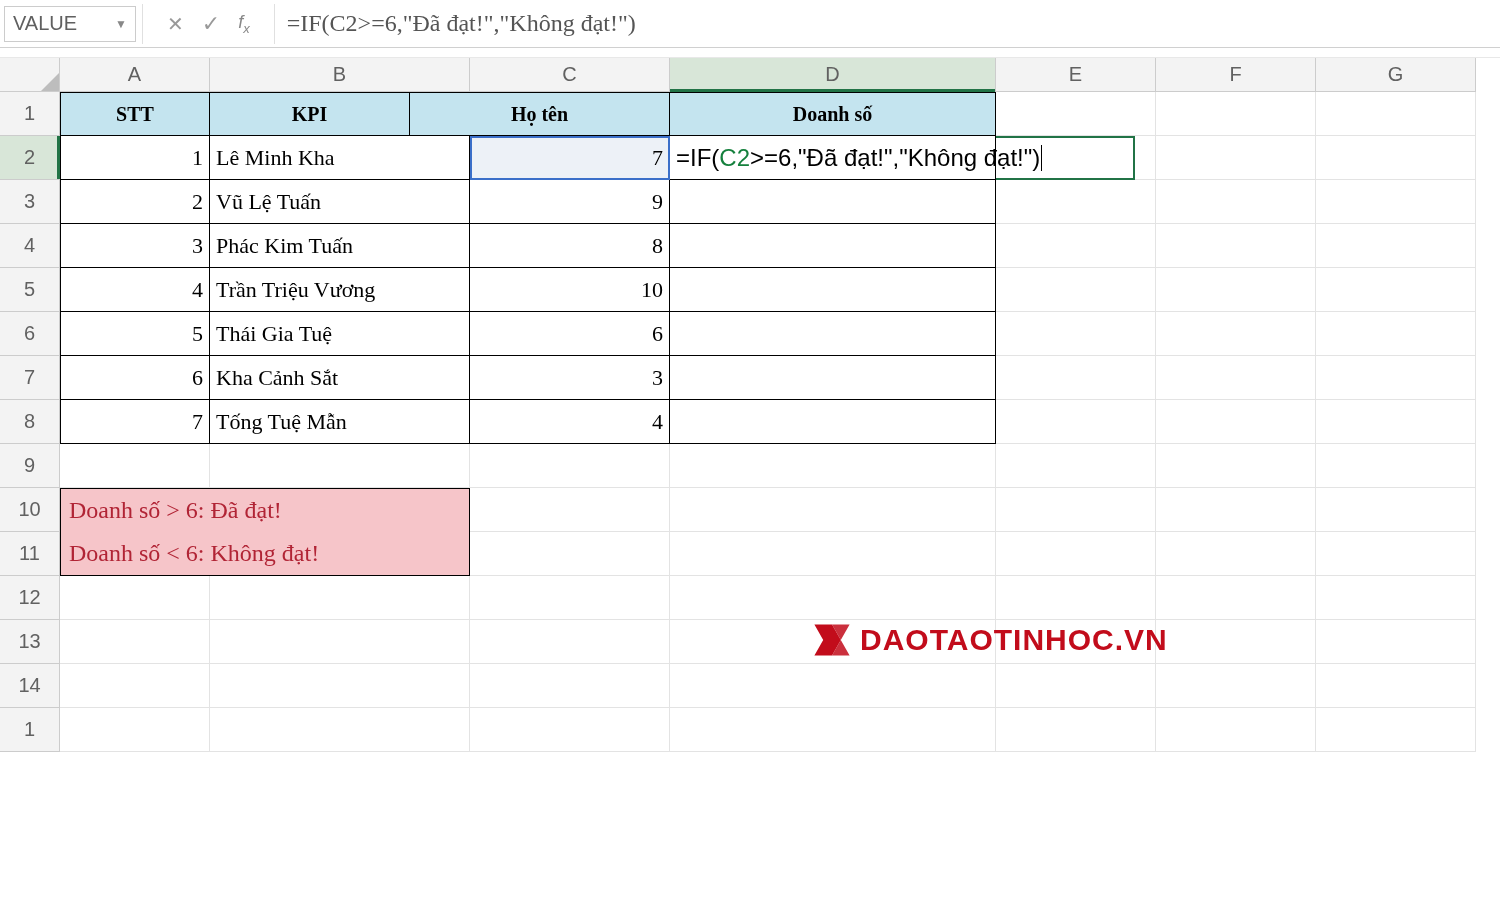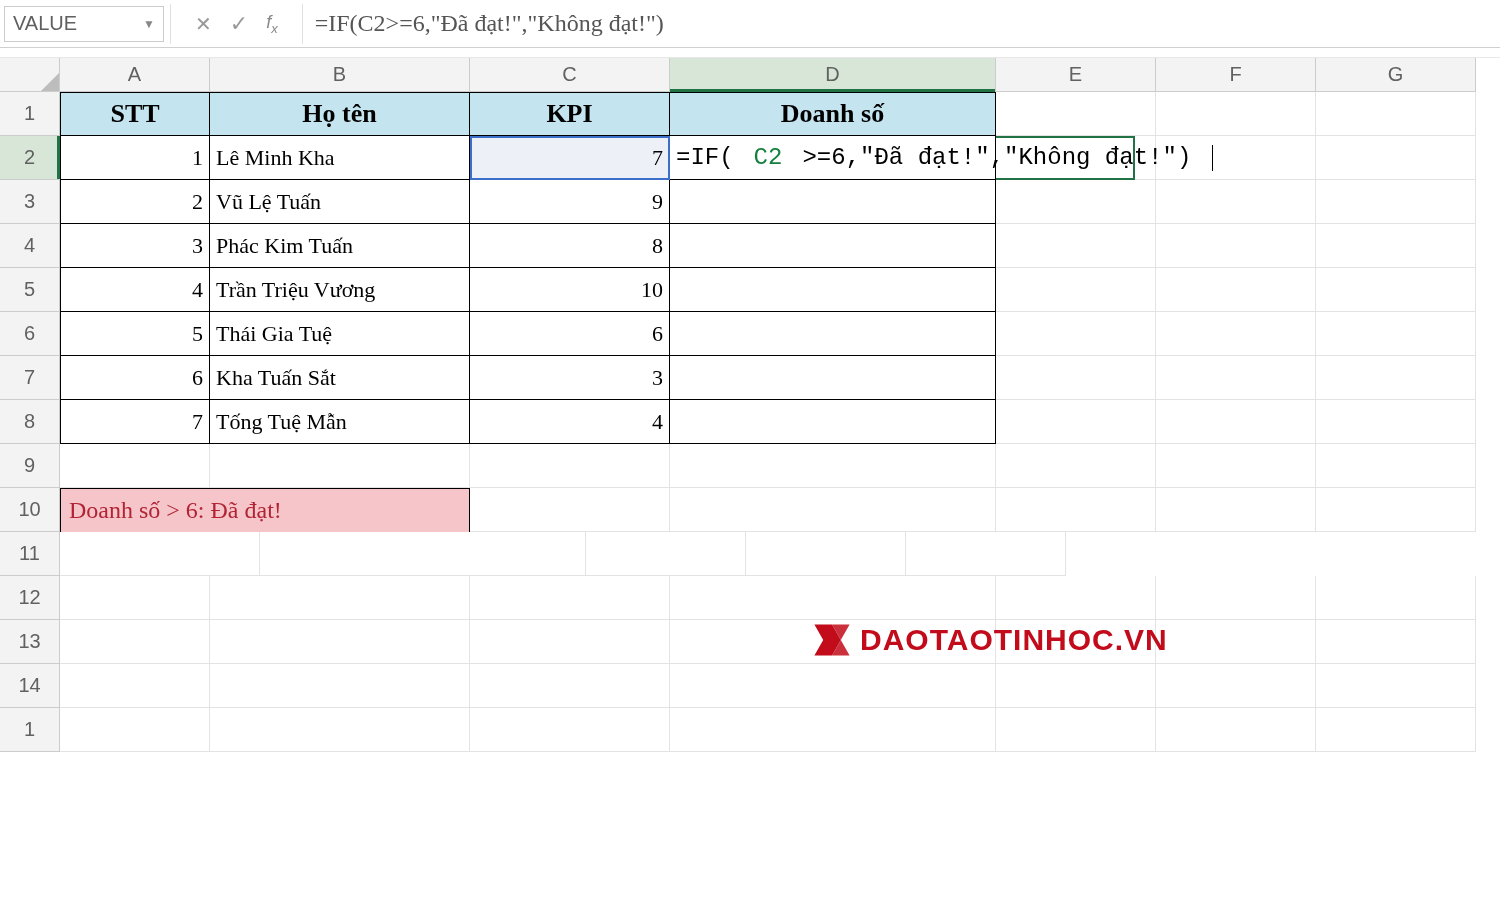--- a/index.html
+++ b/index.html
@@ -5,21 +5,21 @@
   * { box-sizing: border-box; margin: 0; padding: 0; }
   body { font-family: "Times New Roman", serif; font-size: 22px; background: #fff; color: #000; }
   
   
   .formula-bar {
     display: flex; align-items: center; height: 48px;
     border-bottom: 1px solid #d0d0d0; background: #fff;
     padding: 0 4px;
   }
   .name-box {
-    width: 160px; height: 36px; display: flex; align-items: center;
+    width: 132px; height: 36px; display: flex; align-items: center;
     justify-content: space-between; padding: 0 8px;
     border: 1px solid #ccc; font-family: Arial, sans-serif; font-size: 20px;
     color: #606060; background: #fff;
   }
   .name-box .dd { color:#888; font-size:12px; }
   .fb-icons { display:flex; align-items:center; gap:18px; padding:0 18px; color:#888; font-family: Arial,sans-serif; }
   .fb-icons span { cursor:default; }
   .fx { font-style: italic; font-size: 18px; }
   .formula-input {
     flex:1; height:36px; border:none; outline:none; font-family:"Times New Roman",serif;
@@ -55,32 +55,32 @@
     border-right:1px solid #e3e3e3; border-bottom:1px solid #e3e3e3;
     display:flex; align-items:center; padding:0 6px; height:44px; position:relative;
     background:#fff; white-space:nowrap;
   }
   .h44 { height:44px; }
   
   
   .tbl-border { border-right:1px solid #000 !important; border-bottom:1px solid #000 !important; }
   .tbl-border-top { border-top:1px solid #000; }
   .tbl-border-left { border-left:1px solid #000; }
-  .hdr { background:#c4e4ef; font-weight:bold; justify-content:center; font-size:26px; }
+  .hdr { background:#c4e4ef; font-weight:bold; justify-content:center; font-size:20px; }
   .num { justify-content:flex-end; }
   
   
   .note { background:#f6c5c9; color:#b12435; border:1px solid #000; font-size:24px; padding-left:8px; }
   .note-top { border-bottom:none !important; }
   .note-bot { border-top:none; }
   
   
   .ref-outline { position:absolute; border:2px solid #3b6fc9; pointer-events:none; }
   .active-outline { position:absolute; border:2px solid #217346; pointer-events:none; background:rgba(255,255,255,0); }
-  .edit-cell { font-family:Liberation Mono, monospace; font-size:24px; overflow:visible; z-index:5;gap:20px; }
+  .edit-cell { font-family:Liberation Sans, sans-serif; font-size:24px; overflow:visible; z-index:5; }
   .edit-cell .c2 { color:#15803d; }
   
   
   .wm { position:absolute; color:#c20c1b; font-family: Arial, sans-serif; font-weight:700;
         letter-spacing:1px; font-size:30px; display:flex; align-items:center; gap:6px; }
   .wm .ic { width:44px; height:44px; }
   
   
   .cA{width:150px;} .cB{width:260px;} .cC{width:200px;} .cD{width:326px;}
   .cE{width:160px;} .cF{width:160px;} .cG{width:160px;}
@@ -117,22 +117,22 @@
       <div class="col-h cC">C</div>
       <div class="col-h cD active">D</div>
       <div class="col-h cE">E</div>
       <div class="col-h cF">F</div>
       <div class="col-h cG">G</div>
     </div>
 
     <div class="row">
       <div class="row-h h44">1</div>
       <div class="cell cA hdr tbl-border tbl-border-top tbl-border-left">STT</div>
+      <div class="cell cC hdr tbl-border tbl-border-top">KPI</div>
       <div class="cell cB hdr tbl-border tbl-border-top">Họ tên</div>
-      <div class="cell cC hdr tbl-border tbl-border-top">KPI</div>
       <div class="cell cD hdr tbl-border tbl-border-top">Doanh số</div>
       <div class="cell cE"></div>
       <div class="cell cF"></div>
       <div class="cell cG"></div>
     </div>
 
     <div class="row">
       <div class="row-h h44 active">2</div>
       <div class="cell cA num tbl-border tbl-border-left">1</div>
       <div class="cell cB tbl-border">Lê Minh Kha</div>
@@ -184,21 +184,21 @@
       <div class="cell cB tbl-border">Thái Gia Tuệ</div>
       <div class="cell cC num tbl-border">6</div>
       <div class="cell cD tbl-border"></div>
       <div class="cell cE"></div>
         <div class="cell cF"></div>
         <div class="cell cG"></div>
     </div>
     <div class="row">
       <div class="row-h h44">7</div>
       <div class="cell cA num tbl-border tbl-border-left">6</div>
-      <div class="cell cB tbl-border">Kha Tuấn Sắt</div>
+      <div class="cell cB tbl-border">Kha Cảnh Sắt</div>
       <div class="cell cC num tbl-border">3</div>
       <div class="cell cD tbl-border"></div>
       <div class="cell cE"></div>
         <div class="cell cF"></div>
         <div class="cell cG"></div>
     </div>
     <div class="row">
       <div class="row-h h44">8</div>
       <div class="cell cA num tbl-border tbl-border-left">7</div>
       <div class="cell cB tbl-border">Tống Tuệ Mẫn</div>
@@ -224,20 +224,21 @@
       <div class="row-h h44">10</div>
       <div class="cell note note-top" style="width:410px">Doanh số &gt; 6: Đã đạt!</div>
       <div class="cell cC"></div>
         <div class="cell cD"></div>
         <div class="cell cE"></div>
         <div class="cell cF"></div>
         <div class="cell cG"></div>
     </div>
     <div class="row">
       <div class="row-h h44">11</div>
+      <div class="cell note note-bot" style="width:410px">Doanh số &lt; 6: Không đạt!</div>
       <div class="cell cC"></div>
         <div class="cell cD"></div>
         <div class="cell cE"></div>
         <div class="cell cF"></div>
         <div class="cell cG"></div>
     </div>
 
     <div class="row">
       <div class="row-h h44">12</div>
       <div class="cell cA"></div>

